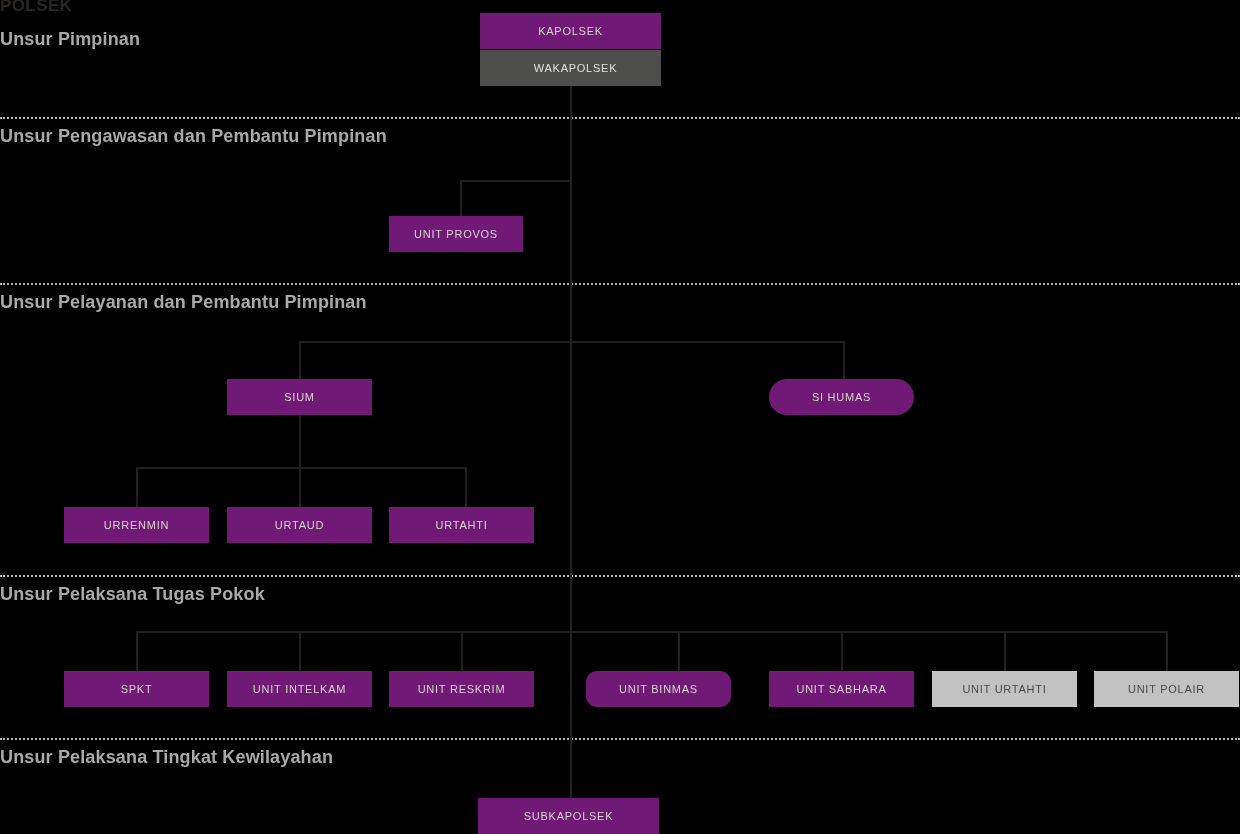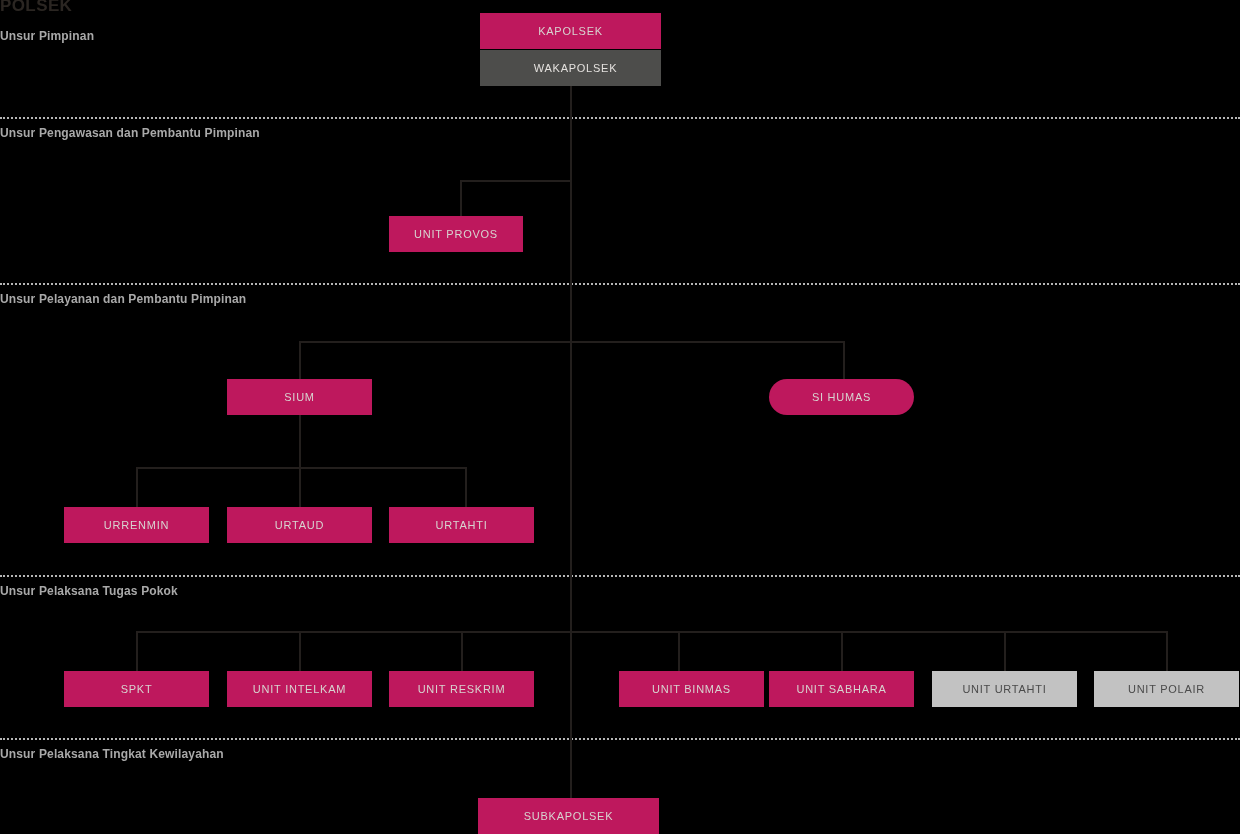--- a/index.html
+++ b/index.html
@@ -23,21 +23,21 @@
     position: absolute;
     font-weight: bold;
     font-size: 17px;
     letter-spacing: 0.4px;
     color: #2b2622;
     white-space: nowrap;
   }
   .section-label {
     position: absolute;
     font-weight: bold;
-    font-size: 12px;
+    font-size: 18px;
     letter-spacing: 0.15px;
     color: #a9a9a9;
     white-space: nowrap;
   }
 
   
   .divider {
     position: absolute;
     left: 0;
     width: 1240px;
@@ -54,21 +54,21 @@
   .hline {
     position: absolute;
     height: 2px;
     background: #231f1d;
   }
 
   
   .node {
     position: absolute;
     height: 36px;
-    background: #be185d;
+    background: #701a75;
     display: flex;
     align-items: center;
     justify-content: center;
     box-sizing: border-box;
   }
   .node .node-label {
     font-size: 11px;
     letter-spacing: 0.75px;
     color: #d8d4d0;
     white-space: nowrap;
@@ -166,21 +166,21 @@
   </div>
 
   <div class="node" style="left:227px; top:671px; width:145px;">
     <span class="node-label">UNIT INTELKAM</span>
   </div>
 
   <div class="node" style="left:389px; top:671px; width:145px;">
     <span class="node-label">UNIT RESKRIM</span>
   </div>
 
-  <div class="node" style="left:619px; top:671px; width:145px;">
+  <div class="node" style="left:586px; top:671px; width:145px;border-radius:11px;">
     <span class="node-label">UNIT BINMAS</span>
   </div>
 
   <div class="node" style="left:769px; top:671px; width:145px;">
     <span class="node-label">UNIT SABHARA</span>
   </div>
 
   <div class="node highlight" style="left:932px; top:671px; width:145px;">
     <span class="node-label">UNIT URTAHTI</span>
   </div>

